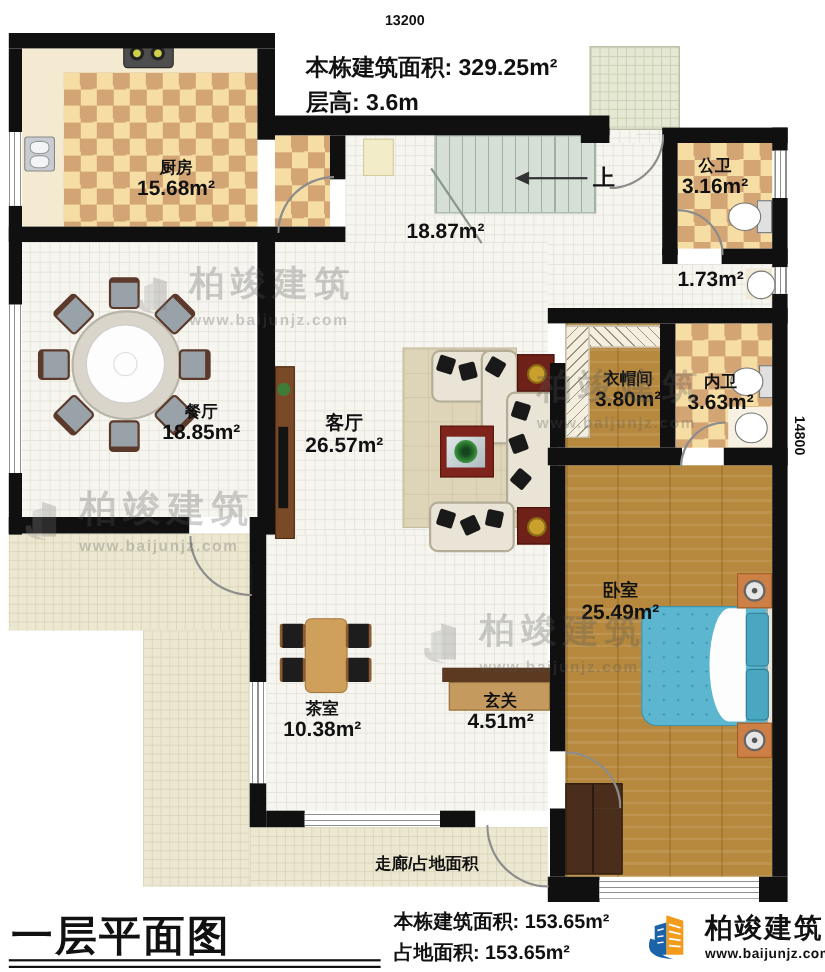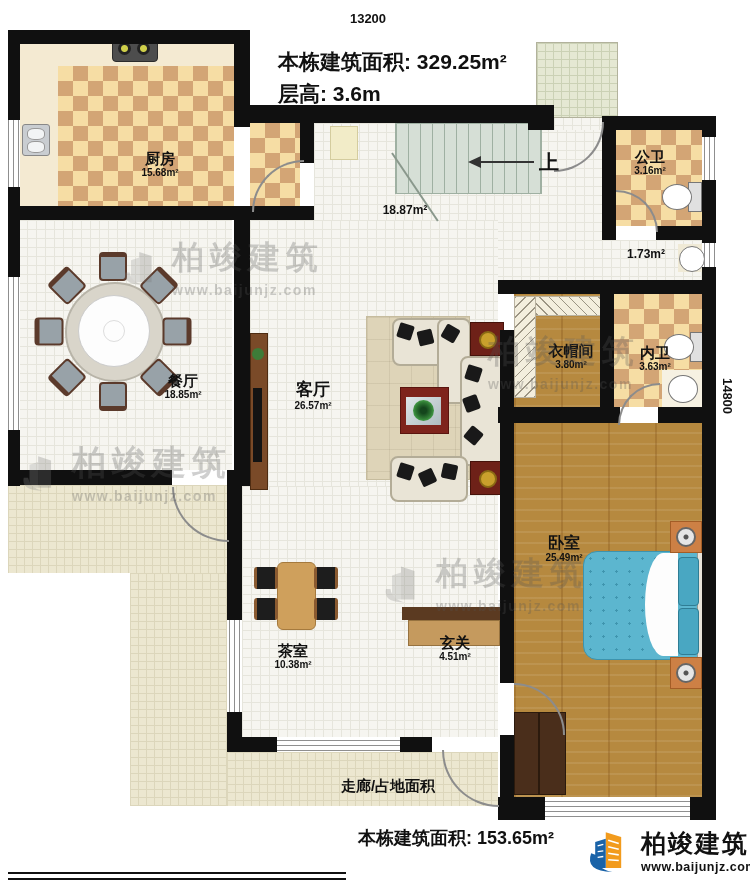--- a/index.html
+++ b/index.html
@@ -15,22 +15,22 @@
   .wood{position:absolute;background-color:#b6893f;background-image:repeating-linear-gradient(90deg,rgba(110,60,10,.22) 0 2px,transparent 2px 47px),repeating-linear-gradient(0deg,rgba(255,255,255,.09) 0 2px,transparent 2px 11px);z-index:1}
   .outdoor{position:absolute;background-color:#ece7d0;background-image:linear-gradient(#dcd6bb 1px,transparent 1px),linear-gradient(90deg,#dcd6bb 1px,transparent 1px);background-size:8px 8px;z-index:0}
   .pgreen{position:absolute;background-color:#e5e8d3;background-image:linear-gradient(#cbd1b5 1px,transparent 1px),linear-gradient(90deg,#cbd1b5 1px,transparent 1px);background-size:8px 8px;border:1px solid #b2b29c;z-index:1}
   .stairs{position:absolute;background-color:#d6dfd6;background-image:repeating-linear-gradient(90deg,#9fb0a2 0 1px,transparent 1px 12px);border:1px solid #9fb0a2;z-index:3}
   .arc{position:absolute;z-index:24}
   .arc.tl{border-left:2px solid #8c8c8c;border-top:2px solid #8c8c8c;border-top-left-radius:100%}
   .arc.tr{border-top:2px solid #8c8c8c;border-right:2px solid #8c8c8c;border-top-right-radius:100%}
   .arc.bl{border-left:2px solid #8c8c8c;border-bottom:2px solid #8c8c8c;border-bottom-left-radius:100%}
   .arc.br{border-right:2px solid #8c8c8c;border-bottom:2px solid #8c8c8c;border-bottom-right-radius:100%}
   .rlabel{position:absolute;z-index:30;transform:translate(-50%,-50%);text-align:center;font-weight:bold;line-height:1.15;white-space:nowrap}
-  .rname{font-size:15px}.rarea{font-size:10px}
-  .single{font-size:12px;font-weight:bold}
+  .rname{font-size:15px}.rarea{font-size:19px}
+  .single{font-size:19px;font-weight:bold}
   .uplbl{position:absolute;z-index:30;transform:translate(-50%,-50%);font-size:20px;font-weight:bold}
   .dim{position:absolute;z-index:30;font-size:13px;font-weight:bold;transform:translate(-50%,-50%)}
   .hdr{position:absolute;z-index:30;font-size:21px;font-weight:600;line-height:1.5;white-space:nowrap}
   .dchair{position:absolute;width:24px;height:22px;background:#98a2a8;border:2px solid #5b3a2b;border-top-width:5px;border-radius:4px;z-index:6}
   .tchair{position:absolute;width:18px;height:22px;background:#1d1d1d;border-left:3px solid #8a5a30;border-right:3px solid #8a5a30;border-radius:3px;z-index:6}
   .sofa{position:absolute;background:#e9e4d6;border:2px solid #b3ac97;border-radius:8px;z-index:6}
   .pil{position:absolute;width:15px;height:15px;background:#191919;border-radius:2px;transform:rotate(18deg);z-index:7}
   .stable{position:absolute;width:32px;height:32px;background:#6e2118;border:1px solid #46120a;z-index:6}
   .stable i{position:absolute;left:8px;top:8px;width:14px;height:14px;border-radius:50%;background:#c9a02c;border:2px solid #8a6a14}
   .hang{position:absolute;background:#f3eedd;border:1px solid #b9b2a0;z-index:5}
@@ -288,23 +288,25 @@
         <polygon points="16,22 28,18 28,54 16,54" fill="#999"></polygon>
         <path d="M8 40 Q4 58 34 58 Q16 54 14 40 Z" fill="#888"></path>
       </svg>
     <div>
         <div class="big">柏竣建筑</div>
         <div class="url">www.baijunjz.com</div>
       </div>
   </div>
 
   <div class="footer">
+    <span class="ftitle">一层平面图</span>
     <div class="funderline"></div>
     <div class="fareas">
       <div>本栋建筑面积: 153.65m²</div>
+      <div>占地面积: 153.65m²</div>
     </div>
     <div class="flogo">
       <svg width="52" height="52" viewBox="0 0 64 64">
         <polygon points="28,10 47,16 47,54 28,54" fill="#f29b1d"></polygon>
         <line x1="31" y1="20" x2="44" y2="24" stroke="#fff" stroke-width="2"></line>
         <line x1="31" y1="28" x2="44" y2="31" stroke="#fff" stroke-width="2"></line>
         <line x1="31" y1="36" x2="44" y2="38" stroke="#fff" stroke-width="2"></line>
         <line x1="31" y1="44" x2="44" y2="45" stroke="#fff" stroke-width="2"></line>
         <polygon points="15,22 28,18 28,54 15,54" fill="#1a63a8"></polygon>
         <line x1="18" y1="27" x2="25" y2="25" stroke="#fff" stroke-width="1.6"></line>

